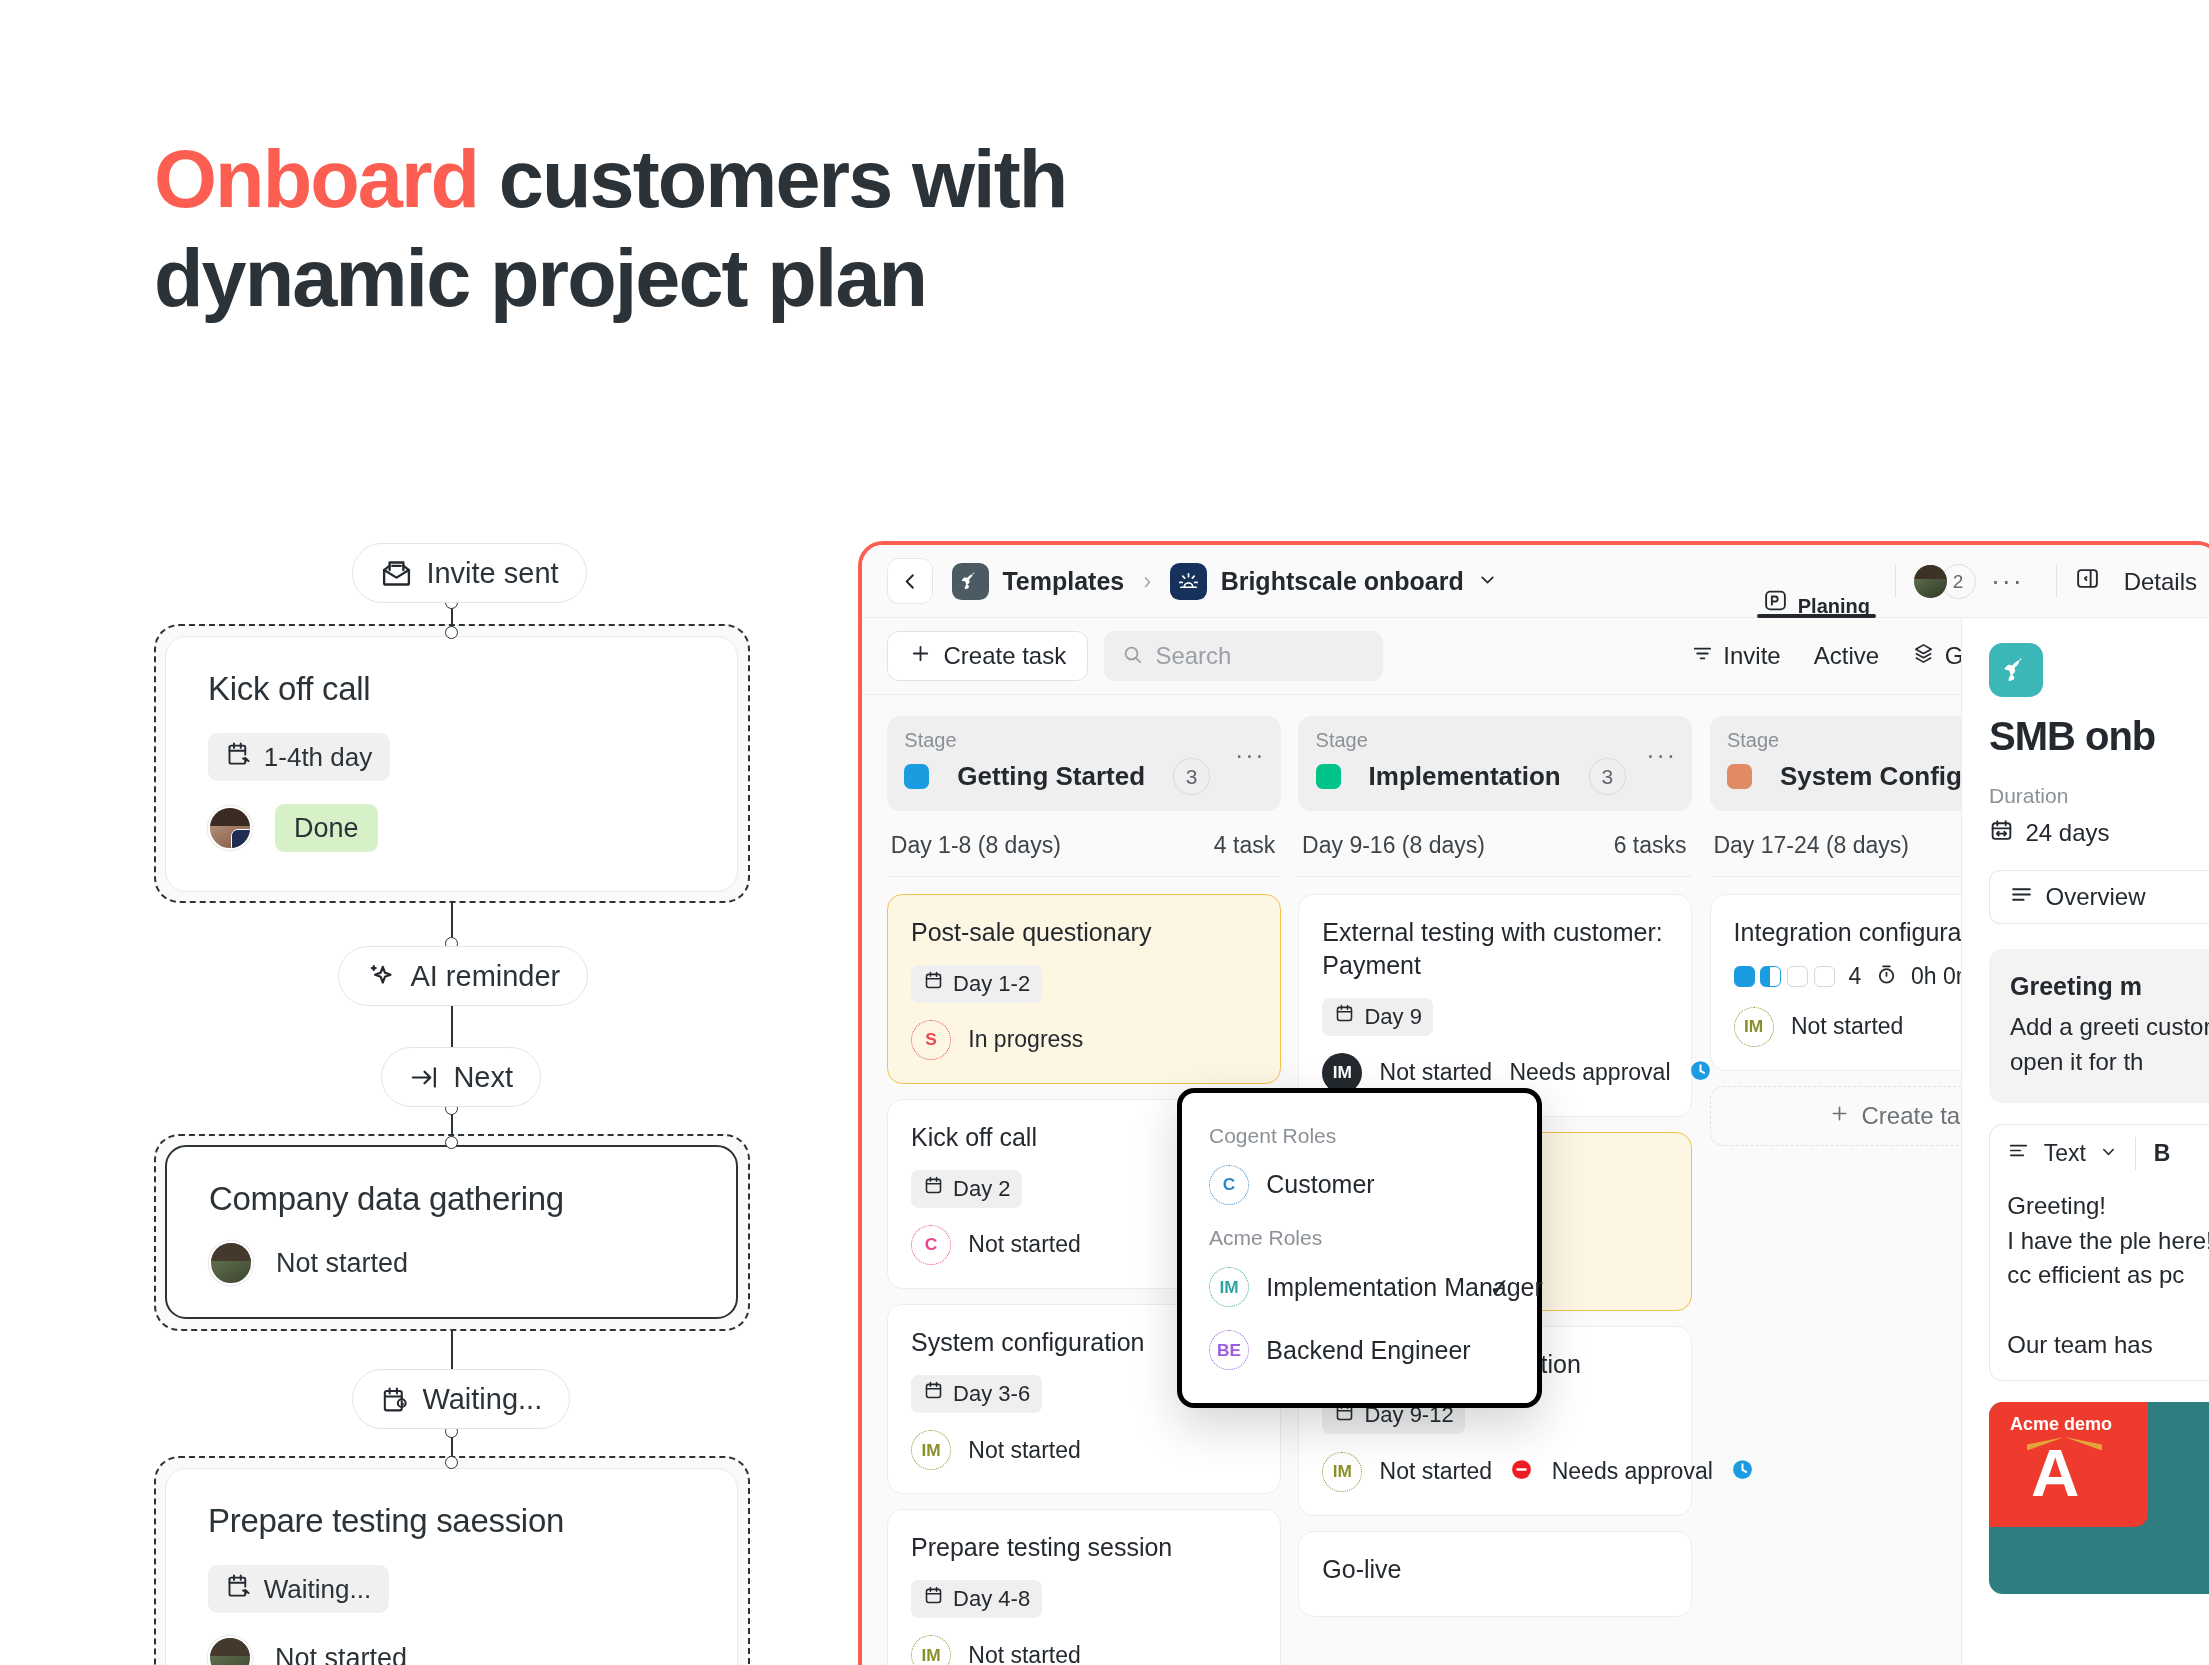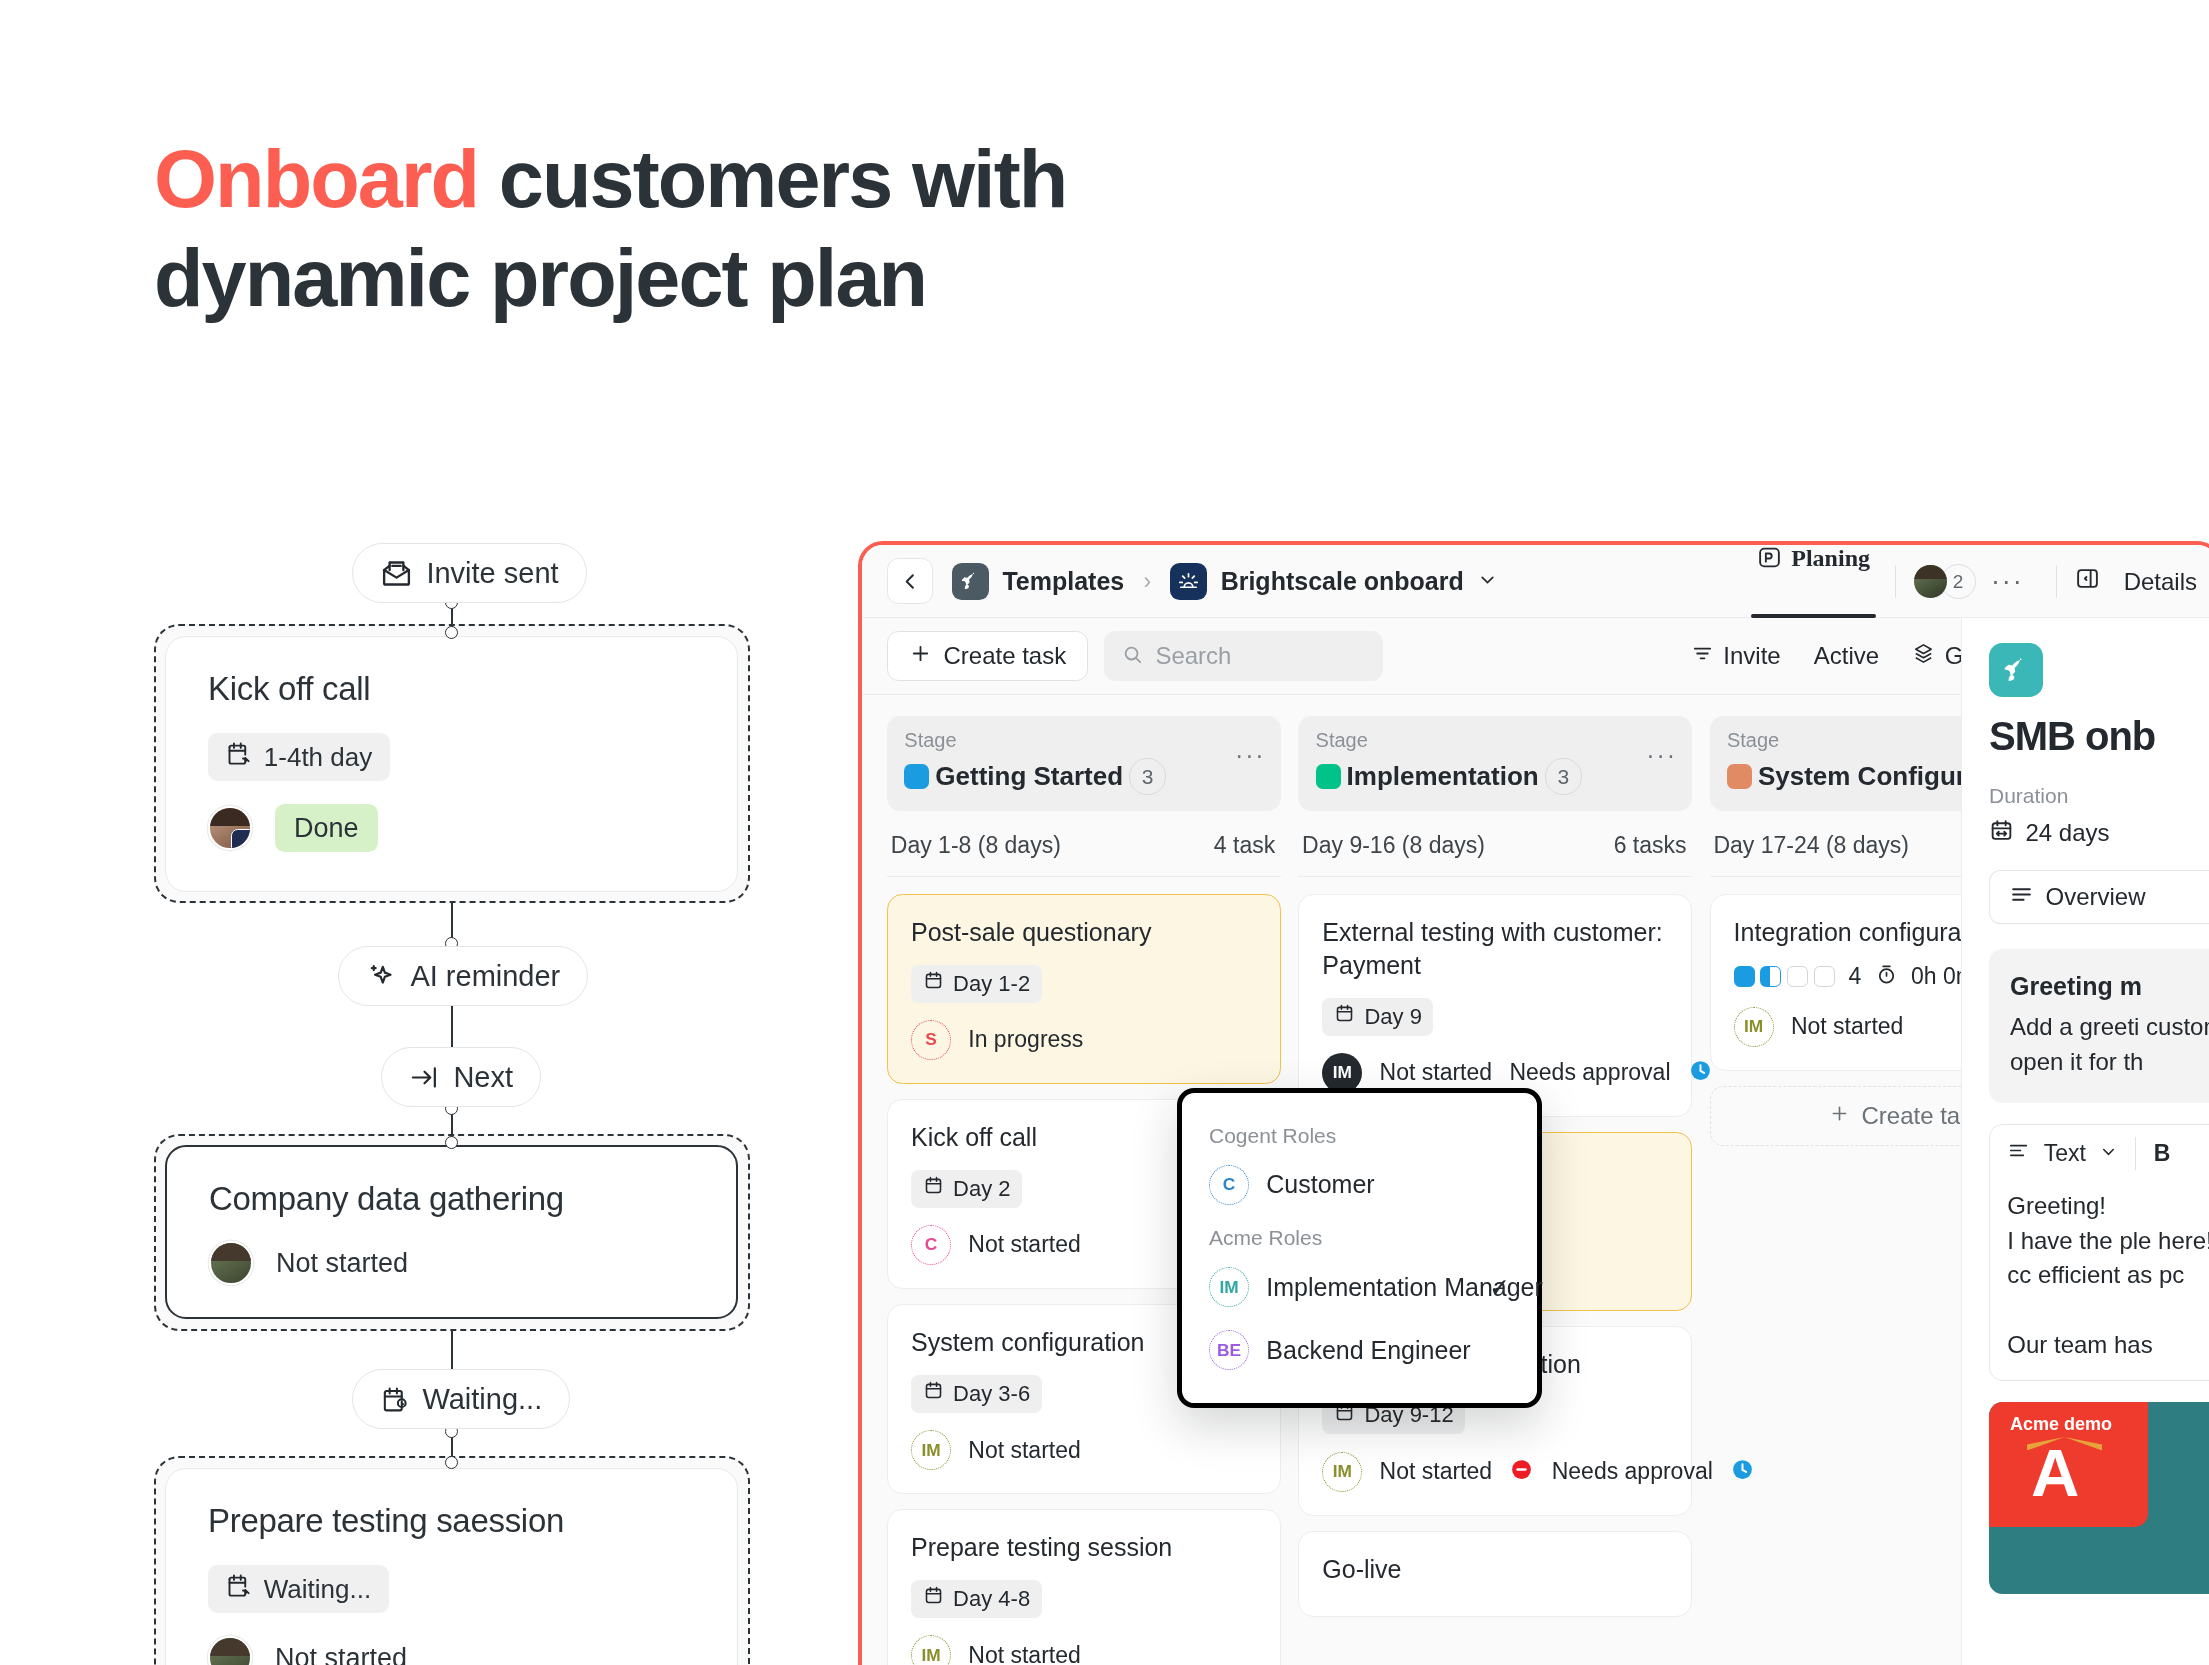--- a/index.html
+++ b/index.html
@@ -111,23 +111,23 @@
   .crumb-ico.rocket { background:#4c5b63; }
   .crumb-ico.sun { background:#16325c; }
   .crumb-txt { font-size: 25px; font-weight:700; color:#23292e; white-space:nowrap; }
   .crumb-sep { color:#a8adb2; font-size:23px; margin:0 5.8px; }
 
   .topbar-right {
     position:absolute; right: 21px; top:0; height:73px;
     display:flex; align-items:center; gap: 0;
   }
   .tab-planing {
-    display:flex; align-items:flex-start; gap:9.6px;
-    font-size:24px; font-weight:700; color:#23292e;
-    height:73px; padding: 0 7.7px; position:relative;font-family:Liberation Serif, serif;
+    display:flex; align-items:flex-end; gap:9.6px;
+    font-size:20px; font-weight:700; color:#23292e;
+    height:73px; padding: 0 7.7px; position:relative;
   }
   .tab-planing::after{
     content:""; position:absolute; left:1.9px; right:1.9px; bottom:0; height:3.8px;
     background:#23292e; border-radius:1.9px;
   }
   .vdiv { width:1px; height:33px; background:#e0e1e2; margin:0 17.3px; }
   .people { display:flex; align-items:center; }
   .people .av {
     width:35px; height:35px; border-radius:50%;
     background: linear-gradient(150deg,#6f7f58,#2e3626);
@@ -159,21 +159,21 @@
   .tool-right { position:absolute; right:21px; display:flex; align-items:center; gap:33px; }
   .tool-item { display:flex; align-items:center; gap:9.6px; font-size:24px; color:#23292e; white-space:nowrap; }
 
   .board { position:absolute; left:0; right:0; top:150px; bottom:0; display:flex; gap:17.3px; padding: 21px 0 0 25px; }
   .col { width: 394px; flex:none; }
 
   .stage-head {
     background:#efeff0; border-radius:13.4px; padding:13.4px 17.3px 15.4px 17.3px; position:relative;
   }
   .stage-lbl { font-size:20px; color:#8b9197; }
-  .stage-row { display:flex; align-items:center; gap:6px; margin-top:5.8px; }
+  .stage-row { display:flex; align-items:center; gap:28px; margin-top:5.8px; }
   .stage-sw { width:25px; height:25px; border-radius:6.7px; flex:none; }
   .stage-name { font-size:26px; font-weight:700; color:#23292e; white-space:nowrap; }
   .stage-count {
     min-width:37px; height:37px; padding:0 9.6px; border-radius:18px; border:1.4px solid #d9dadc;
     display:flex; align-items:center; justify-content:center; font-size:21px; color:#5f666c;
   }
   .stage-dots { position:absolute; right:15.4px; top:25px; font-size:25px; color:#6b7278; letter-spacing:1.9px; }
 
   .stage-meta {
     display:flex; justify-content:space-between; align-items:center;

